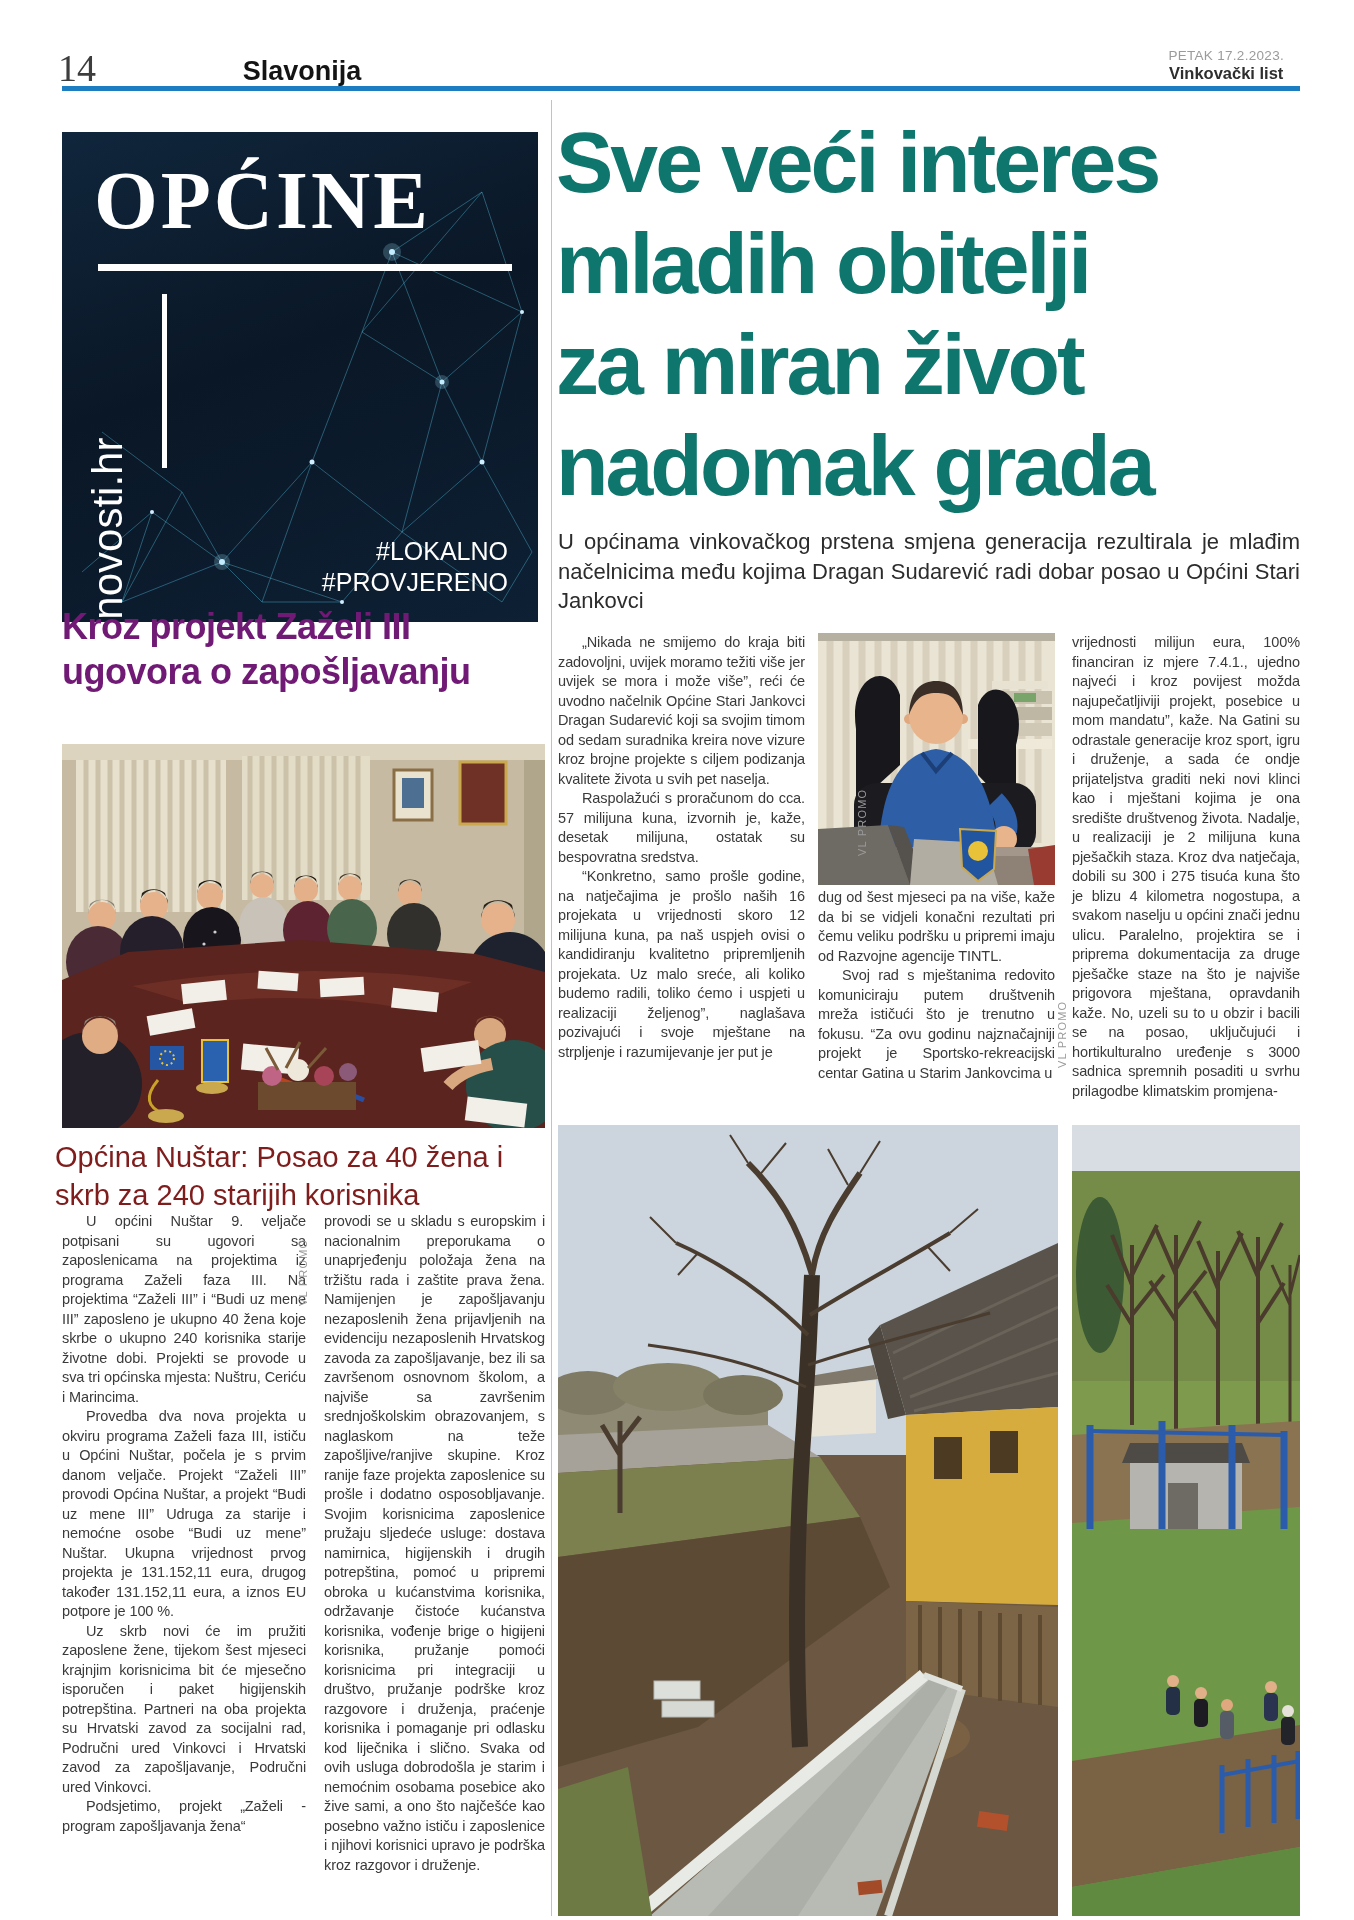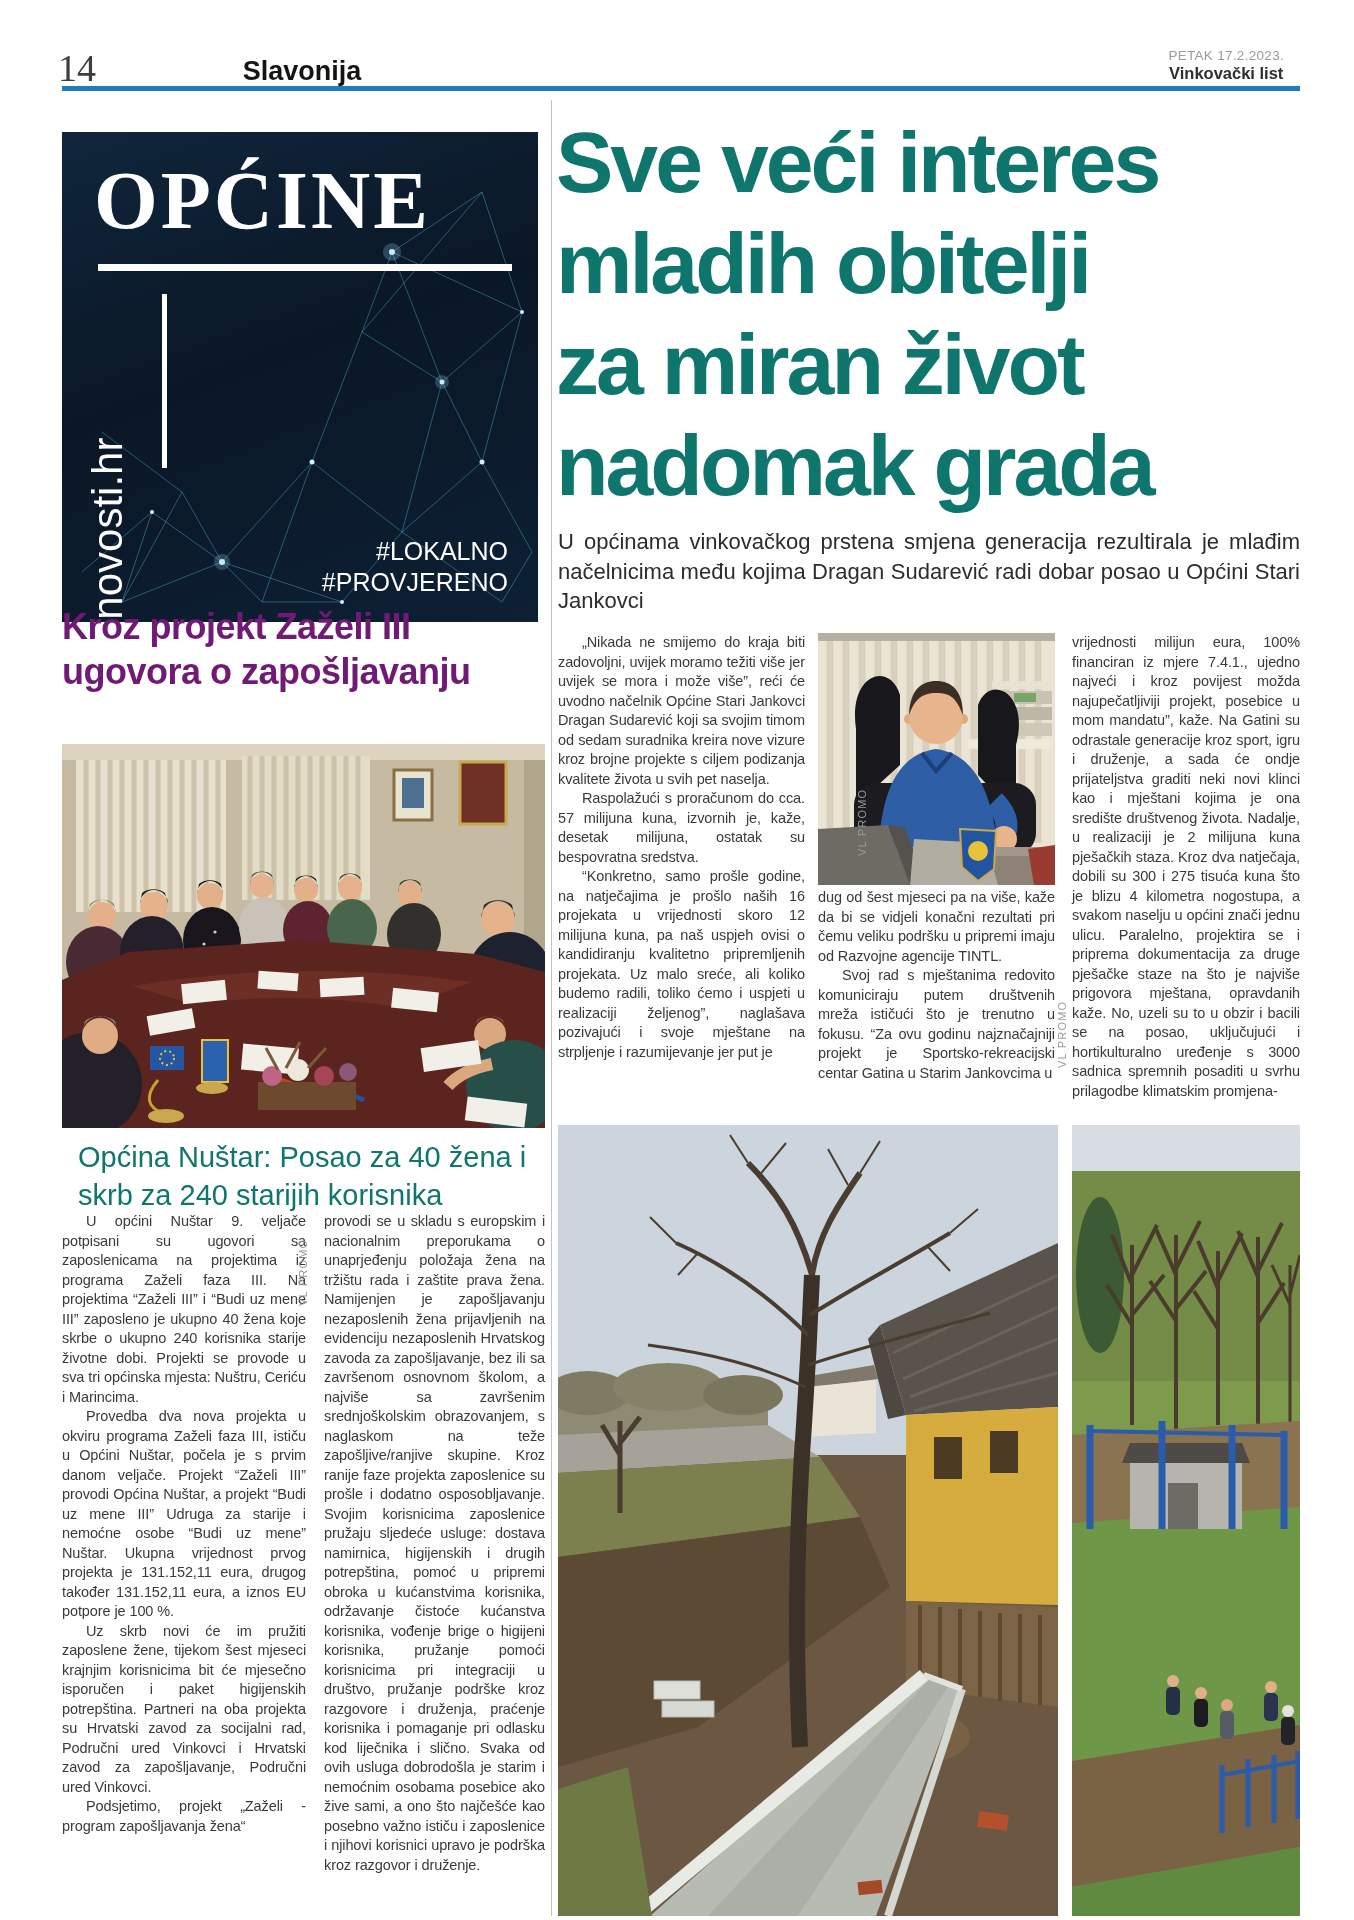--- a/index.html
+++ b/index.html
@@ -28,21 +28,21 @@
   .promo-vline{position:absolute;left:100px;top:162px;width:5px;height:174px;background:#ffffff;}
   .promo-tags{position:absolute;right:30px;top:404px;text-align:right;color:#ffffff;
               font-size:25px;line-height:31px;}
 
   .vdivider{left:551px;top:100px;width:1px;height:1816px;background:#c2c2c2;}
 
   
   .lh{left:62px;top:604px;width:486px;font-size:36px;line-height:45px;font-weight:700;
       color:#701a75;letter-spacing:-.5px;}
   .photo-frame{overflow:hidden;}
-  .lsub{left:78px;top:1138px;width:486px;font-size:29px;line-height:38px;font-weight:400;color:#0f766e;}
+  .lsub{left:55px;top:1138px;width:486px;font-size:29px;line-height:38px;font-weight:400;color:#7f1d1d;}
   .bodycol{font-size:14.5px;line-height:19.5px;letter-spacing:-.1px;color:#3a3a3a;text-align:justify;}
   .bodycol p{margin:0;}
   .bodycol p.ind{text-indent:24px;}
   .ncol1{left:62px;top:1212px;width:244px;}
   .ncol2{left:324px;top:1212px;width:221px;}
 
   .vlp{font-size:11px;color:#9a9a9a;letter-spacing:1.2px;z-index:5;}
   .vlp1{left:297px;top:1236px;height:70px;}
   .vlp2{left:856px;top:786px;height:70px;}
   .vlp3{left:1056px;top:998px;height:70px;}

